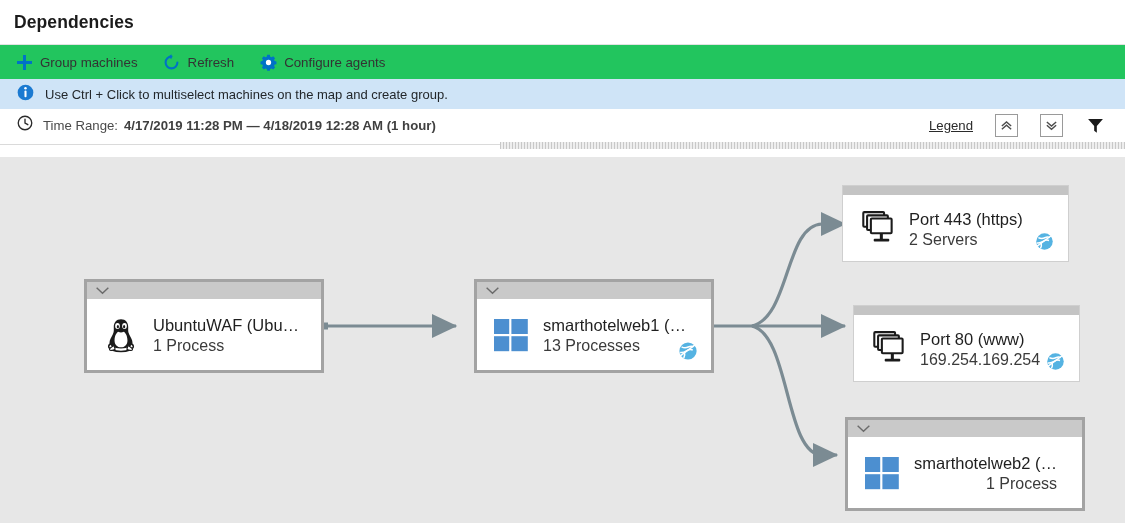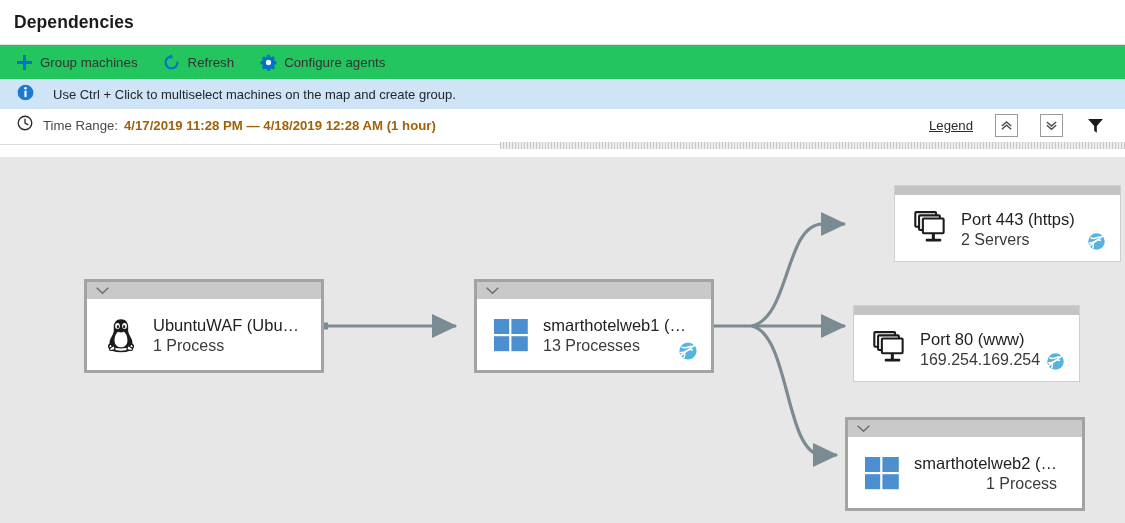--- a/index.html
+++ b/index.html
@@ -56,35 +56,34 @@
   .plus:before{left:6px;top:0;width:3.4px;height:15px;}
   .plus:after{top:6px;left:0;height:3.4px;width:15px;}
 
   
   .infobar{
     height:30px;
     background:#cfe4f7;
     display:flex;align-items:center;
     padding-left:17px;
     box-sizing:border-box;
-    gap:8px;
   }
   .infobar .itxt{font-size:13px;color:#23272b;margin-left:11px;}
 
   
   .timebar{
     height:32px;
     background:#ffffff;
     display:flex;align-items:center;
     padding:0 14px 0 17px;
     box-sizing:border-box;
     position:relative;
   }
   .tr-label{font-size:13.2px;color:#4a4a4a;margin-left:10px;}
-  .tr-value{font-size:13.2px;color:#a16207;font-weight:700;margin-left:6px;}
+  .tr-value{font-size:13.2px;color:#404040;font-weight:700;margin-left:6px;}
   .tr-right{margin-left:auto;display:flex;align-items:center;}
   .legend-txt{font-size:13.2px;color:#2b2b2b;margin-right:22px;cursor:pointer;text-decoration:underline;}
   .sqbtn{
     width:21px;height:21px;
     border:1px solid #9a9a9a;
     background:#fff;
     display:inline-flex;align-items:center;justify-content:center;
     margin-right:22px;
     cursor:pointer;
   }
@@ -325,21 +324,21 @@
           <circle cx="12" cy="12" r="9.4" fill="#55b3e2"></circle>
           <path d="M5 7.5 c3 1.6 5.4 1.1 7.3 .2 1.9-.9 3.6-1.3 5.6-.3" fill="none" stroke="#ffffff" stroke-width="1.7"></path>
           <path d="M3.4 13.6 c3.6 .6 5.6-.9 7.4-2 1.8-1.1 3.8-1.8 6.4-.8" fill="none" stroke="#ffffff" stroke-width="1.7"></path>
           <path d="M7.4 19.8 c1.4-2.6 1.2-4.6 .7-6.6" fill="none" stroke="#ffffff" stroke-width="1.7"></path>
           <path d="M3.6 17.3 L19.6 5.4" stroke="#ffffff" stroke-width="1.7"></path>
         </svg>
       </span>
     </div>
   </div>
 
-  <div class="node plain" style="left:894px;top:28px;width:227px;height:77px;">
+  <div class="node plain" style="left:842px;top:28px;width:227px;height:77px;">
     <div class="node-head"></div>
     <div class="node-body" style="height:66px;">
       <span class="node-icon">
         <svg width="38" height="34" viewBox="0 0 40 36">
           <rect x="5.5" y="1.2" width="22" height="15.5" rx="1" fill="#ffffff" stroke="#1b1b1b" stroke-width="2.2"></rect>
           <rect x="9.5" y="4.6" width="22" height="15.5" rx="1" fill="#ffffff" stroke="#1b1b1b" stroke-width="2.2"></rect>
           <rect x="13.5" y="8" width="22" height="15.5" rx="1" fill="#ffffff" stroke="#1b1b1b" stroke-width="2.2"></rect>
           <rect x="23" y="23.5" width="3.2" height="6.5" fill="#1b1b1b"></rect>
           <rect x="16.5" y="29.5" width="16.5" height="2.8" rx="1" fill="#1b1b1b"></rect>
         </svg>

